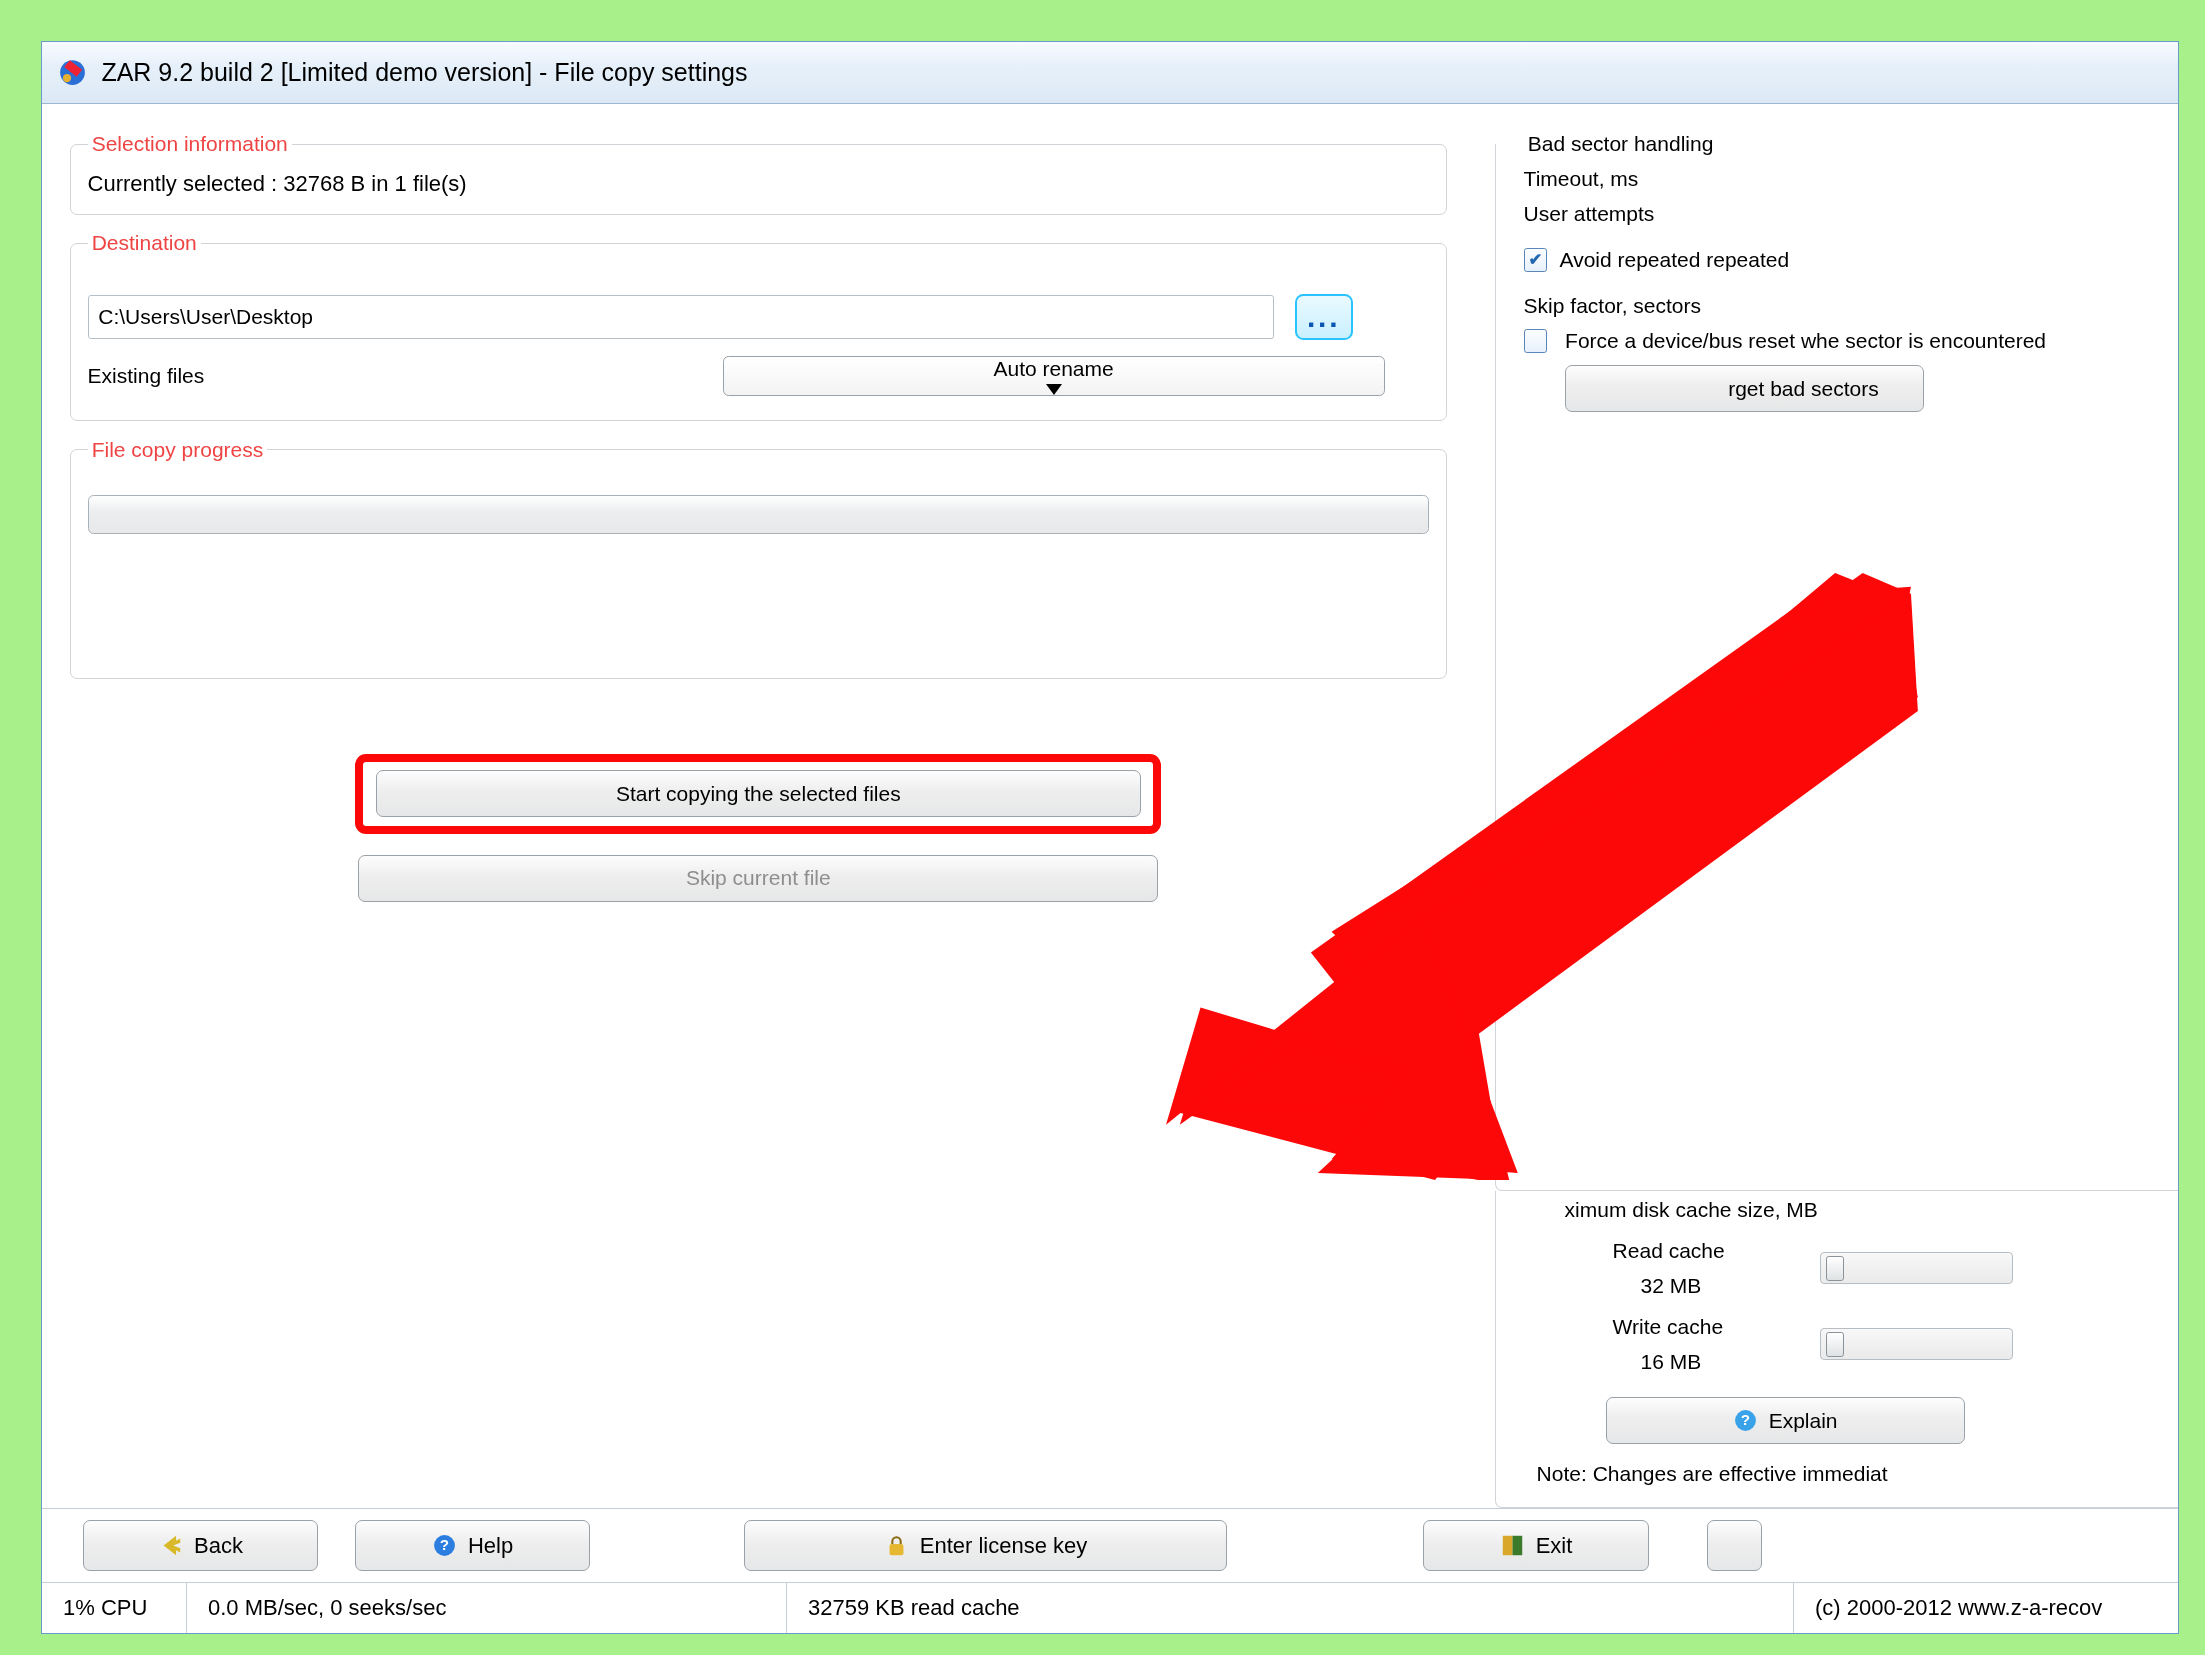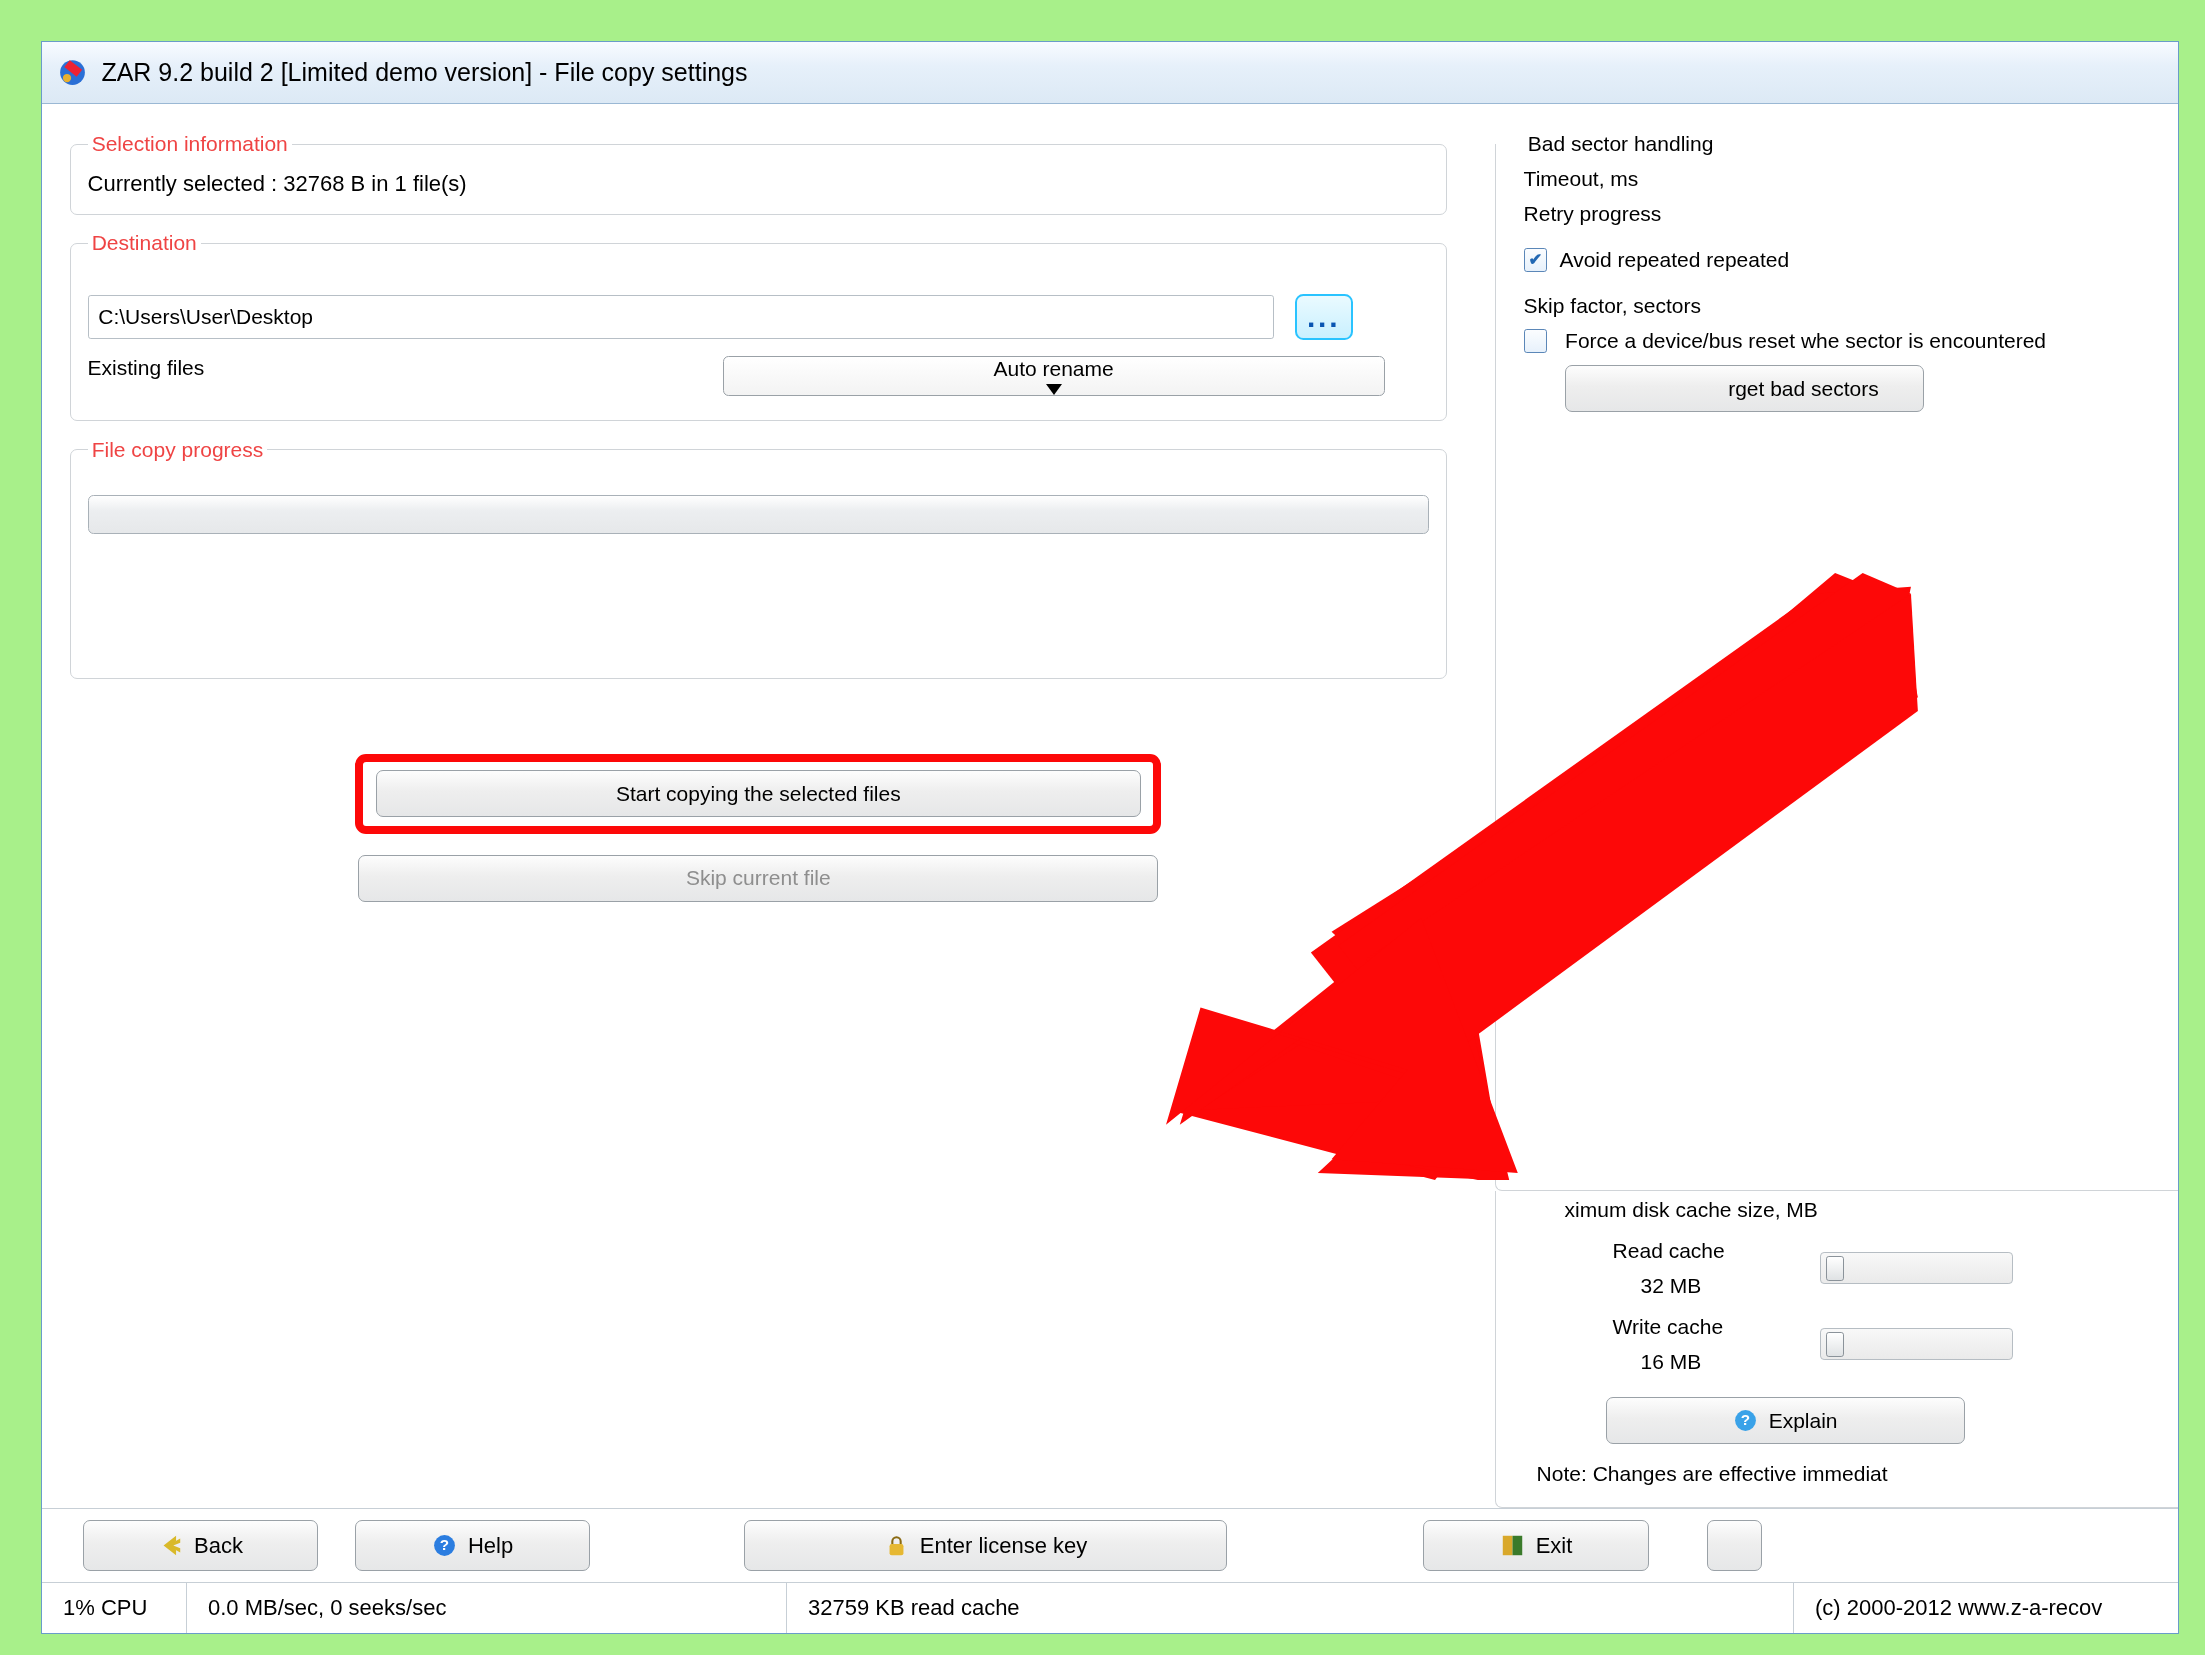--- a/index.html
+++ b/index.html
@@ -82,21 +82,21 @@
   }
   .browse-btn {
     width: 58px; height: 46px;
     border: 2.1px solid #29c3ff;
     border-radius: 8.3px;
     background: linear-gradient(#eafaff,#c9f0ff);
     display: flex; align-items:center; justify-content:center;
     color:#0a55b2; font-size:30px; font-weight:bold; letter-spacing:2.8px;
     cursor:pointer;
   }
-  .existing-row { display:flex; align-items:flex-start; gap: 0; margin-bottom:7px;}
+  .existing-row { display:flex; align-items:center; gap: 0; margin-bottom:7px;}
   .existing-label { width: 635px; font-size:21px;}
   .dropdown {
     width: 662px; height: 40px;
     border:0.7px solid #9aa1a7; border-radius:5.5px;
     background: linear-gradient(#fff,#f3f3f3);
     display:flex; align-items:center; justify-content:space-between;
     padding:0 14px; font-size:21px; cursor:pointer;flex-direction:column;
   }
   .dropdown .arrow { width:0;height:0;border-left:8.3px solid transparent;border-right:8.3px solid transparent;border-top:11px solid #000;}
   .progress-group { min-height: 241px; }
@@ -232,21 +232,21 @@
           <div class="win-button start-btn">Start copying the selected files</div>
         </div>
         <div class="win-button skip-btn disabled">Skip current file</div>
       </div>
     </div>
 
     <div class="right-pane">
       <fieldset class="right-group">
         <legend>Bad sector handling</legend>
         <div class="right-row">Timeout, ms</div>
-        <div class="right-row">Retry progress</div>
+        <div class="right-row">User attempts</div>
         <div class="right-row chk">
           <span class="cbox checked"></span>
           <span>Avoid repeated repeated</span>
         </div>
         <div class="right-row">Skip factor, sectors</div>
         <div class="right-row force-row">
           <span class="cbox"></span>
           <span style="max-width:497px">Force a device/bus reset whe sector is encountered</span>
         </div>
         <div class="win-button forget-btn">rget bad sectors</div>

